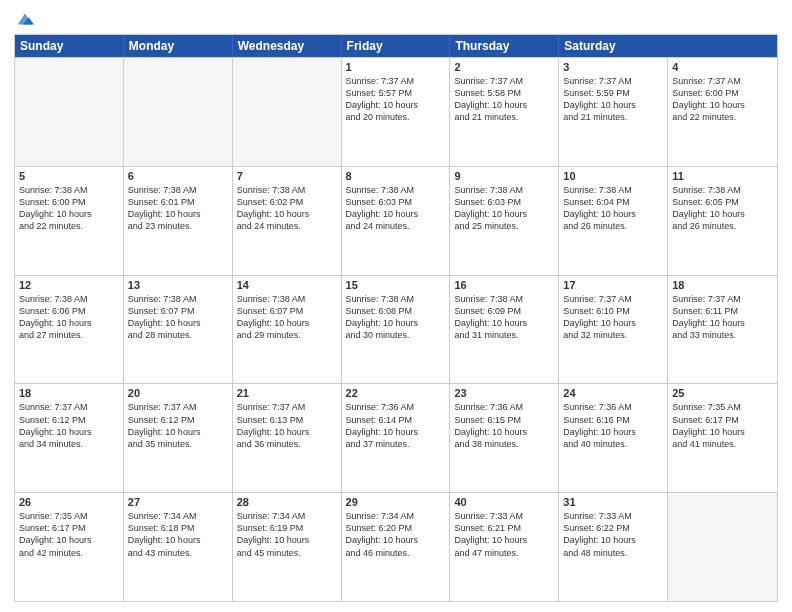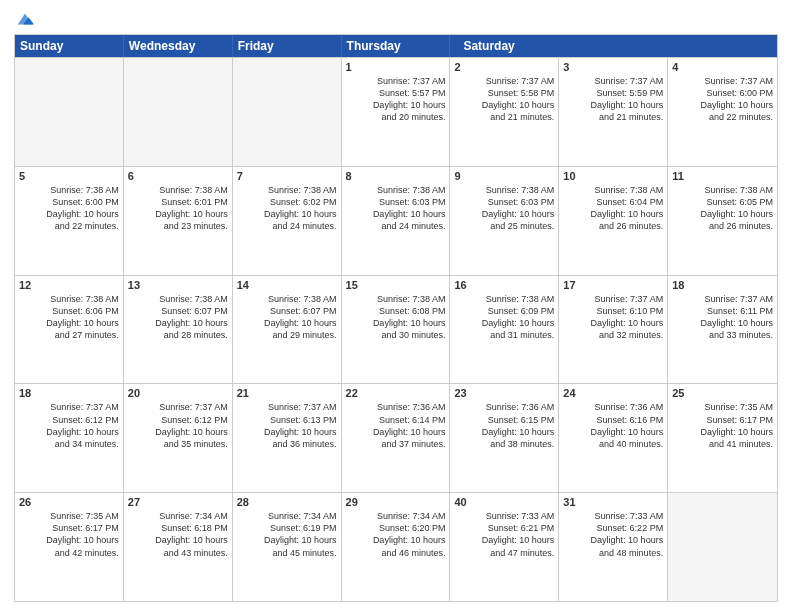--- a/index.html
+++ b/index.html
@@ -62,21 +62,21 @@
       grid-template-columns: repeat(7, 1fr);
       background: #2255aa;
     }
     .cal-header-cell {
       color: #fff;
       font-size: 12px;
       font-weight: bold;
       padding: 4px 5px;
       border-right: 1px solid #3366bb;
     }
-    .cal-header-cell:last-child { border-right: none; margin-left: 8px; }
+    .cal-header-cell:last-child { border-right: none; }
     .cal-body {
       flex: 1;
       display: flex;
       flex-direction: column;
     }
     .cal-row {
       display: grid;
       grid-template-columns: repeat(7, 1fr);
       flex: 1;
       border-top: 1px solid #ccc;
@@ -93,21 +93,20 @@
     .cal-cell.empty { background: #f5f5f5; }
     .day-num {
       font-weight: bold;
       font-size: 11px;
       margin-bottom: 2px;
       display: block;
     }
     .cell-text {
       line-height: 1.35;
       font-size: 9px;
-      text-align: right;
     }
   </style>
 </head>
 <body>
 
 <div class="page">
   <div class="header">
     <div class="logo">
       <div>
         <div style="display:flex;align-items:center;">
@@ -122,20 +121,21 @@
     </div>
     <div class="title-block">
       <div class="month-title"></div>
       <div class="location"></div>
     </div>
   </div>
 
   <div class="calendar">
     <div class="cal-header">
     <div class="cal-header-cell">Sunday</div>
+        <div class="cal-header-cell">Monday</div>
         <div class="cal-header-cell">Wednesday</div>
         <div class="cal-header-cell">Friday</div>
         <div class="cal-header-cell">Thursday</div>
         <div class="cal-header-cell">Saturday</div>
       </div>
     <div class="cal-body">
     <div class="cal-row">
           <div class="cal-cell empty"></div>
           <div class="cal-cell empty"></div>
           <div class="cal-cell empty"></div>

